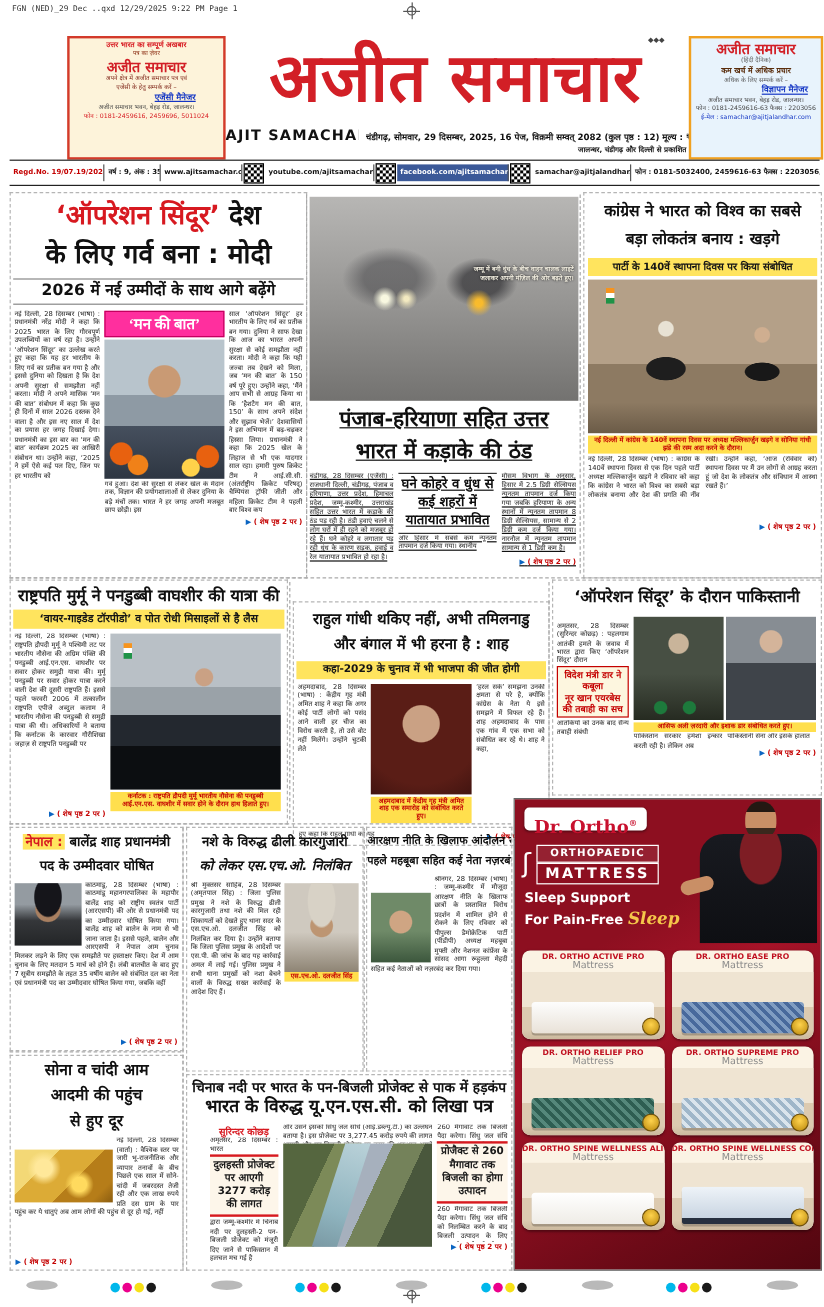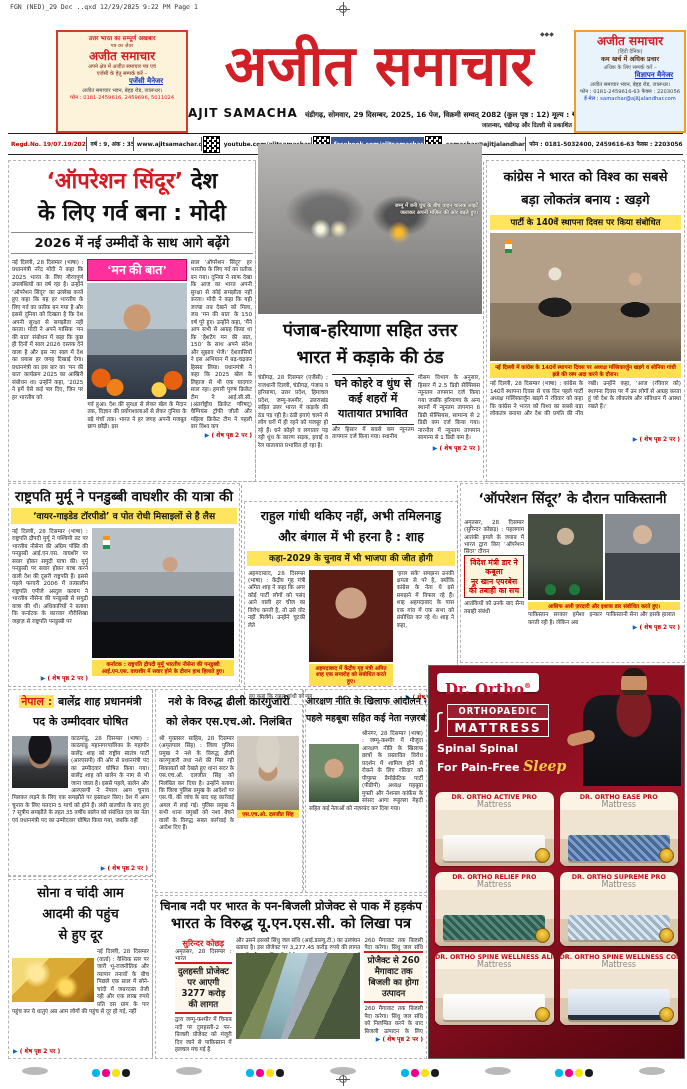--- a/index.html
+++ b/index.html
@@ -207,21 +207,21 @@
         <div class="ph ph-modi" style="height:116px;margin-top:2px;"></div>
         <div class="bt" style="height:42px;margin-top:2px;">गर्व हुआ। देश की सुरक्षा से लेकर खेल के मैदान तक, विज्ञान की प्रयोगशालाओं से लेकर दुनिया के बड़े मंचों तक। भारत ने हर जगह अपनी मजबूत छाप छोड़ी। इस</div>
       </div>
       <div style="width:62px;">
         <div class="bt" style="height:172px;">साल ‘ऑपरेशन सिंदूर’ हर भारतीय के लिए गर्व का प्रतीक बन गया। दुनिया ने साफ देखा कि आज का भारत अपनी सुरक्षा से कोई समझौता नहीं करता। मोदी ने कहा कि यही जज्बा तब देखने को मिला, जब ‘मन की बात’ के 150 वर्ष पूरे हुए। उन्होंने कहा, ‘मैंने आप सभी से आग्रह किया था कि ‘हैशटैग मन की बात, 150’ के साथ अपने संदेश और सुझाव भेजें।’ देशवासियों ने इस अभियान में बढ़-चढ़कर हिस्सा लिया। प्रधानमंत्री ने कहा कि 2025 खेल के लिहाज से भी एक यादगार साल रहा। हमारी पुरुष क्रिकेट टीम ने आई.सी.सी. (अंतर्राष्ट्रीय क्रिकेट परिषद्) चैम्पियंस ट्रॉफी जीती और महिला क्रिकेट टीम ने पहली बार विश्व कप</div>
         <div class="cont"><span class="arw">▶</span> <span>( शेष पृष्ठ 2 पर )</span></div>
       </div>
     </div>
   </div>
 
-  <div class="abs" style="left:258px;top:144px;width:224px;height:320px;">
+  <div class="abs" style="left:258px;top:164px;width:224px;height:320px;text-decoration:underline;">
     <div class="ph ph-fog" style="height:170px;">
       <div class="ovl-cap">जम्मू में बनी धुंध के बीच वाहन चालक लाइटें जलाकर अपनी मंज़िल की ओर बढ़ते हुए।</div>
     </div>
     <div class="hl ctr nowrap" style="font-size:17.5px;line-height:1.55;padding-top:3px;">पंजाब-हरियाणा सहित उत्तर</div>
     <div class="hl ctr nowrap" style="font-size:17.5px;line-height:1.55;">भारत में कड़ाके की ठंड</div>
     <div style="display:flex;gap:4px;padding-top:3px;">
       <div class="bt" style="width:70px;height:80px;">चंडीगढ़, 28 दिसम्बर (एजैंसी) : राजधानी दिल्ली, चंडीगढ़, पंजाब व हरियाणा, उत्तर प्रदेश, हिमाचल प्रदेश, जम्मू-कश्मीर, उत्तराखंड सहित उत्तर भारत में कड़ाके की ठंड पड़ रही है। ठंडी हवाएं चलने से लोग घरों में ही रहने को मजबूर हो रहे हैं। घने कोहरे व लगातार पड़ रही धुंध के कारण सड़क, हवाई व रेल यातायात प्रभावित हो रहा है।</div>
       <div style="width:82px;">
         <div class="wbox">घने कोहरे व धुंध से कई शहरों में यातायात प्रभावित</div>
         <div class="bt" style="height:16px;margin-top:1px;">और हिसार में सबसे कम न्यूनतम तापमान दर्ज किया गया। स्थानीय</div>
@@ -324,21 +324,21 @@
     <div class="hl ctr nowrap" style="font-size:11px;line-height:1.8;">पद के उम्मीदवार घोषित</div>
     <div class="bt" style="margin:3px;height:126px;">
       <span class="ph ph-nepal" style="float:left;width:56px;height:52px;margin:1px 3px 1px 0;display:block;"></span>
       <span>काठमांडू, 28 दिसम्बर (भाषा) : काठमांडू महानगरपालिका के महापौर बालेंद्र शाह को राष्ट्रीय स्वतंत्र पार्टी (आरएसपी) की ओर से प्रधानमंत्री पद का उम्मीदवार घोषित किया गया। बालेंद्र शाह को बालेन के नाम से भी जाना जाता है। इससे पहले, बालेन और आरएसपी ने नेपाल आम चुनाव मिलकर लड़ने के लिए एक समझौते पर हस्ताक्षर किए। देश में आम चुनाव के लिए मतदान 5 मार्च को होने हैं। लंबी बातचीत के बाद हुए 7 सूत्रीय समझौते के तहत 35 वर्षीय बालेन को संबंधित दल का नेता एवं प्रधानमंत्री पद का उम्मीदवार घोषित किया गया, जबकि वहीं</span>
     </div>
     <div class="cont" style="padding-right:4px;"><span class="arw">▶</span> <span>( शेष पृष्ठ 2 पर )</span></div>
   </div>
 
   <div class="abs dash" style="left:155px;top:689px;width:146px;height:202px;">
     <div class="hl ctr nowrap" style="font-size:11px;line-height:1.8;padding-top:2px;">नशे के विरुद्ध ढीली कारगुजारी</div>
-    <div class="hl ctr nowrap" style="font-size:11px;line-height:1.8;">को लेकर एस.एच.ओ. निलंबित</div>
+    <div class="hl ctr nowrap" style="font-size:11px;line-height:1.8;font-style:italic;">को लेकर एस.एच.ओ. निलंबित</div>
     <div class="bt" style="margin:3px;height:142px;">
       <span style="float:right;width:62px;margin:1px 0 1px 3px;display:block;">
         <span class="ph ph-sikh" style="display:block;width:62px;height:74px;"></span>
         <span class="cap" style="display:block;">एस.एच.ओ. दलजीत सिंह</span>
       </span>
       <span>श्री मुक्तसर साहिब, 28 दिसम्बर (अमृतपाल सिंह) : जिला पुलिस प्रमुख ने नशे के विरुद्ध ढीली कारगुजारी तथा नशे की मिल रही शिकायतों को देखते हुए थाना सदर के एस.एच.ओ. दलजीत सिंह को निलंबित कर दिया है। उन्होंने बताया कि जिला पुलिस प्रमुख के आदेशों पर एस.पी. की जांच के बाद यह कार्रवाई अमल में लाई गई। पुलिस प्रमुख ने सभी थाना प्रमुखों को नशा बेचने वालों के विरुद्ध सख्त कार्रवाई के आदेश दिए हैं।</span>
     </div>
   </div>
 
   <div class="abs dash" style="left:305px;top:689px;width:120px;height:202px;">
@@ -389,21 +389,21 @@
   </div>
 
   <div class="abs vsep" style="left:152px;top:690px;height:366px;"></div>
   <div class="abs vsep" style="left:303px;top:690px;height:200px;"></div>
 
   <div class="abs ortho" style="left:428px;top:665px;width:255px;height:392px;">
     <div class="logo"><span>Dr. Ortho</span><sup style="font-size:7px;">®</sup></div>
     <div class="spine">ʃ</div>
     <div class="orthob1">ORTHOPAEDIC</div>
     <div class="orthob2">MATTRESS</div>
-    <div class="tag" style="left:8px;top:76px;">Spinal Spinal</div>
+    <div class="tag" style="left:8px;top:76px;">Sleep Support</div>
     <div class="tag" style="left:8px;top:92px;"><span>For Pain-Free</span> <span class="sleep">Sleep</span></div>
     <div class="ajay">
         <div class="head"></div>
         <div class="torso"></div>
         <div class="hand"></div>
       </div>
     <div class="cards">
       <div class="card">
         <div class="nm">DR. ORTHO ACTIVE PRO</div>
         <div class="sx">Mattress</div>

